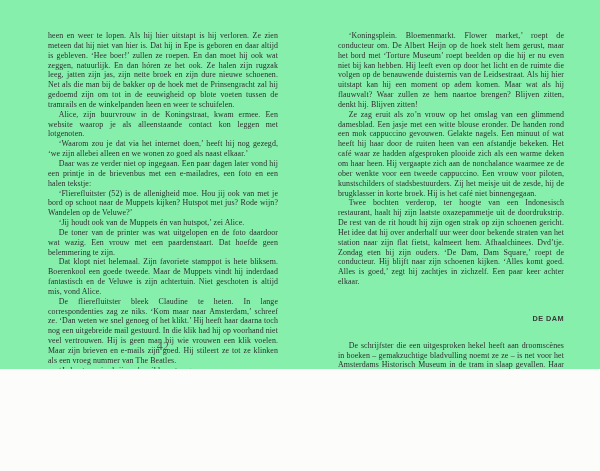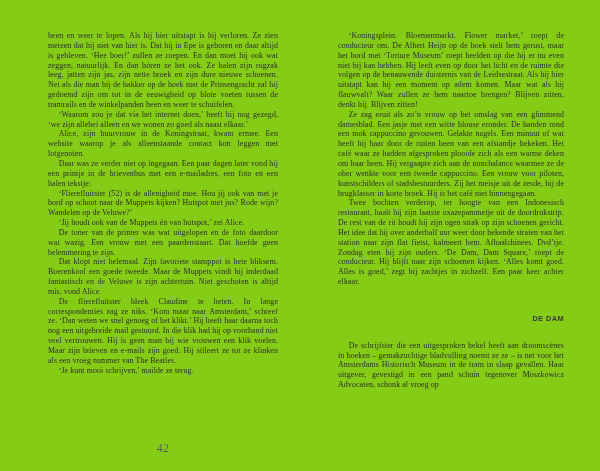--- a/index.html
+++ b/index.html
@@ -3,22 +3,22 @@
 <meta charset="utf-8">
 <style>
   html, body {
     margin: 0;
     padding: 0;
     background: #fcfcfb;
   }
   .spread {
     position: relative;
     width: 600px;
-    height: 471px;
-    background: #84cc16;
+    height: 369px;
+    background: #86efac;
     overflow: hidden;
   }
   .page {
     position: absolute;
     top: 31px;
     bottom: 0;
     font-family: "Liberation Serif", "DejaVu Serif", serif;
     font-size: 7.9px;
     line-height: 9.85px;
     color: #2e2e2e;
@@ -53,22 +53,22 @@
     letter-spacing: 0.3px;
   }
 </style>
 </head>
 <body>
 
 <div class="spread">
 
   <div class="page left">
     <p class="para noindent">heen en weer te lopen. Als hij hier uitstapt is hij verloren. Ze zien meteen dat hij niet van hier is. Dat hij in Epe is geboren en daar altijd is gebleven. ‘Hee boer!’ zullen ze roepen. En dan moet hij ook wat zeggen, natuurlijk. En dan hóren ze het ook. Ze halen zijn rugzak leeg, jatten zijn jas, zijn nette broek en zijn dure nieuwe schoenen. Net als die man bij de bakker op de hoek met de Prinsengracht zal hij gedoemd zijn om tot in de eeuwigheid op blote voeten tussen de tramrails en de winkelpanden heen en weer te schuifelen.</p>
+    <p class="para">Alice, zijn buurvrouw in de Koningstraat, kwam ermee. Een website waarop je als alleenstaande contact kon leggen met lotgenoten.</p>
     <p class="para">‘Waarom zou je dat via het internet doen,’ heeft hij nog gezegd, ‘we zijn allebei alleen en we wonen zo goed als naast elkaar.’</p>
-    <p class="para">Alice, zijn buurvrouw in de Koningstraat, kwam ermee. Een website waarop je als alleenstaande contact kon leggen met lotgenoten.</p>
     <p class="para">Daar was ze verder niet op ingegaan. Een paar dagen later vond hij een printje in de brievenbus met een e-mailadres, een foto en een halen tekstje:</p>
     <p class="para">‘Flierefluitster (52) is de allenigheid moe. Hou jij ook van met je bord op schoot naar de Muppets kijken? Hutspot met jus? Rode wijn? Wandelen op de Veluwe?’</p>
     <p class="para">‘Jij houdt ook van de Muppets én van hutspot,’ zei Alice.</p>
     <p class="para">De toner van de printer was wat uitgelopen en de foto daardoor wat wazig. Een vrouw met een paardenstaart. Dat hoefde geen belemmering te zijn.</p>
     <p class="para">Dat klopt niet helemaal. Zijn favoriete stamppot is hete bliksem. Boerenkool een goede tweede. Maar de Muppets vindt hij inderdaad fantastisch en de Veluwe is zijn achtertuin. Niet geschoten is altijd mis, vond Alice.</p>
     <p class="para">De flierefluitster bleek Claudine te heten. In lange correspondenties zag ze niks. ‘Kom maar naar Amsterdam,’ schreef ze. ‘Dan weten we snel genoeg of het klikt.’ Hij heeft haar daarna toch nog een uitgebreide mail gestuurd. In die klik had hij op voorhand niet veel vertrouwen. Hij is geen man bij wie vrouwen een klik voelen. Maar zijn brieven en e-mails zijn goed. Hij stileert ze tot ze klinken als een vroeg nummer van The Beatles.</p>
     <p class="para">‘Je kunt mooi schrijven,’ mailde ze terug.</p>
     <div class="pagenum">42</div>
   </div>
 

